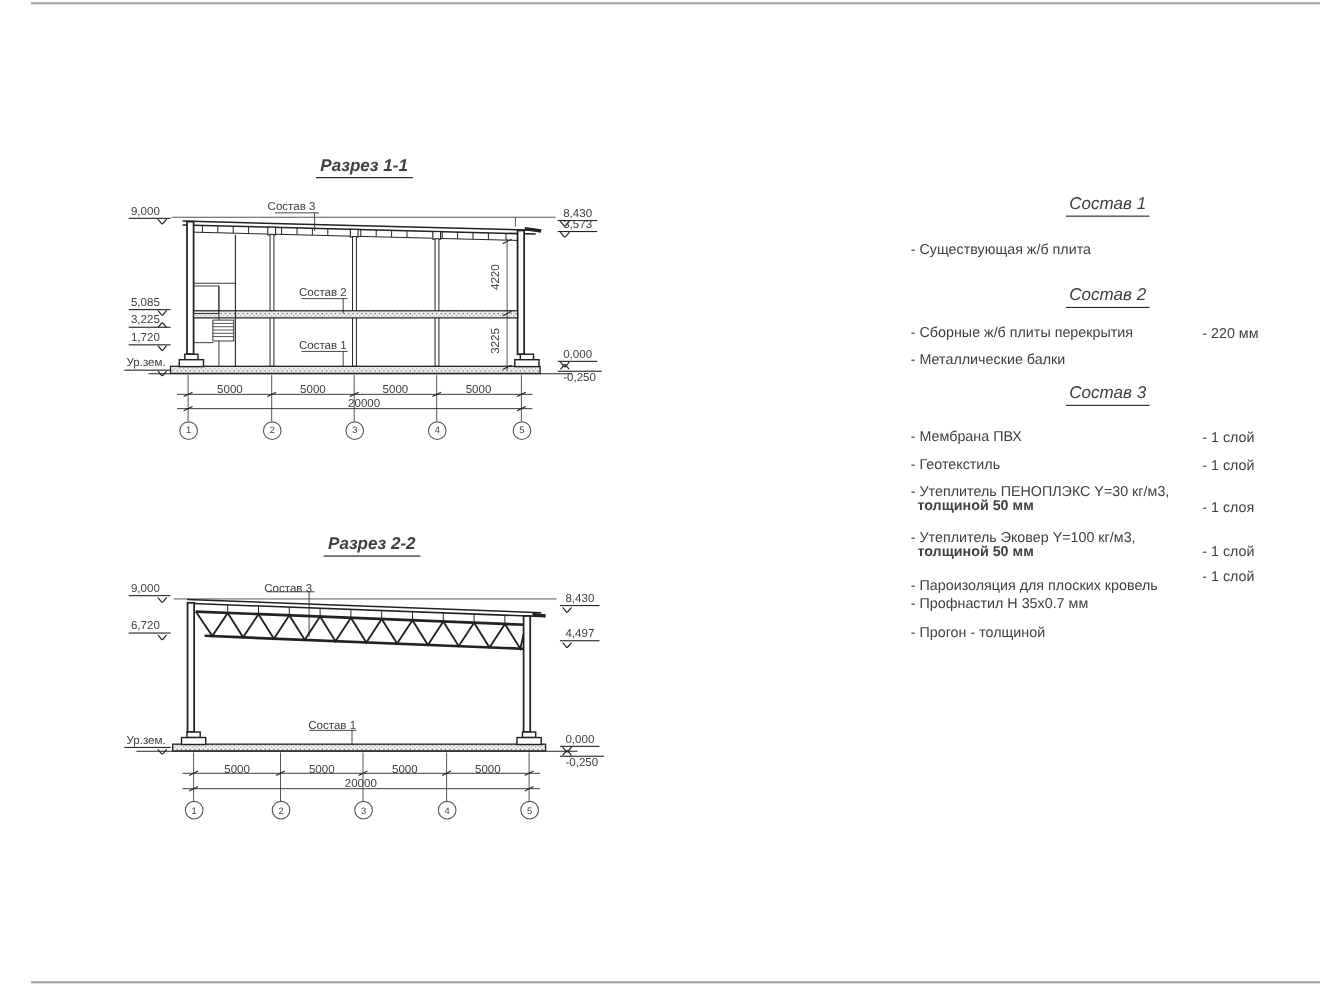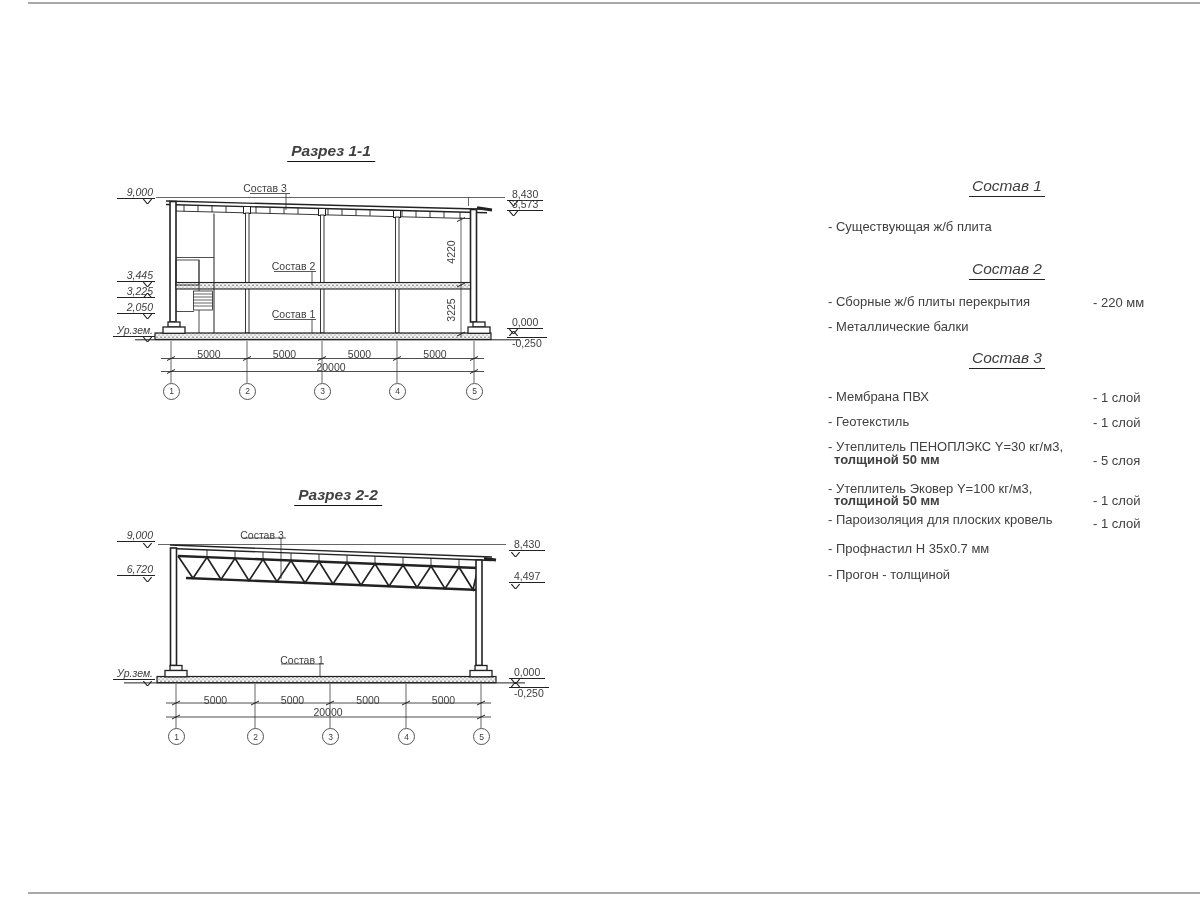--- a/index.html
+++ b/index.html
@@ -11,21 +11,21 @@
   .dtitle{position:absolute;transform:translateX(-50%);font:bold italic 15.5px "Liberation Sans",sans-serif;
           border-bottom:1.4px solid #111;padding:0 4px 1px;white-space:nowrap;}
   
   .lead{position:absolute;transform:translateX(-50%);font-size:10.5px;white-space:nowrap;}
   
   .dim{position:absolute;transform:translateX(-50%);font-size:10.5px;white-space:nowrap;}
   .dimv{position:absolute;transform:translate(-50%,-50%) rotate(-90deg);font-size:10.5px;white-space:nowrap;}
   
   .elev{position:absolute;font-size:10.5px;line-height:11px;}
   .elev .ev{display:block;border-bottom:1px solid #222;padding:0 2px;white-space:nowrap;}
-  .el-r .ev{text-align:right;font-style:italic;}
+  .el-r .ev{}
   .el-l .ev{text-align:left;padding-left:5px;}
   .elev .chev{position:absolute;top:100%;width:9px;height:5px;margin-top:0.5px;}
   .el-r .chev{right:3px;} .el-l .chev{left:2px;}
   .chev path{fill:none;stroke:#222;stroke-width:1.3;}
   .chev.up{transform:rotate(180deg);}
   .elev.below .ev{border-bottom:none;border-top:1px solid #222;}
   .elev.below .chev{top:auto;bottom:100%;margin-bottom:0.5px;}
   
   .bub{position:absolute;width:15px;height:15px;border:1px solid #555;border-radius:50%;background:#fff;
        display:flex;align-items:center;justify-content:center;font-size:8.5px;}
@@ -217,33 +217,33 @@
   <div class="lead" style="left:265.5px;top:259.5px">Состав 2</div>
   <div class="lead" style="left:265.5px;top:308px">Состав 1</div>
 
   <div class="elev el-r" style="left:89px;top:186.5px;width:38px">
     <span class="ev">9,000</span>
     <svg class="chev" viewBox="0 0 10 6">
         <path d="M0 0L5 6L10 0"></path>
       </svg>
   </div>
   <div class="elev el-r" style="left:89px;top:269.5px;width:38px">
-    <span class="ev">3,445</span>
+    <span class="ev">5,085</span>
     <svg class="chev" viewBox="0 0 10 6">
         <path d="M0 0L5 6L10 0"></path>
       </svg>
   </div>
   <div class="elev el-r" style="left:89px;top:285.5px;width:38px">
     <span class="ev">3,225</span>
     <svg class="chev up" style="margin-top:-5px" viewBox="0 0 10 6">
         <path d="M0 0L5 6L10 0"></path>
       </svg>
   </div>
   <div class="elev el-r" style="left:89px;top:301.5px;width:38px">
-    <span class="ev">2,050</span>
+    <span class="ev">1,720</span>
     <svg class="chev" viewBox="0 0 10 6">
         <path d="M0 0L5 6L10 0"></path>
       </svg>
   </div>
   <div class="elev el-r" style="left:85px;top:324.5px;width:42px">
     <span class="ev">Ур.зем.</span>
     <svg class="chev" viewBox="0 0 10 6">
         <path d="M0 0L5 6L10 0"></path>
       </svg>
   </div>
@@ -373,21 +373,21 @@
   <div class="pq" style="top:295px">- 220 мм</div>
   <div class="pi" style="top:319px">- Металлические балки</div>
 
   <div class="ph" style="top:349px">Состав 3</div>
   <div class="pi" style="top:389px">- Мембрана ПВХ</div>
   <div class="pq" style="top:390px">- 1 слой</div>
   <div class="pi" style="top:414px">- Геотекстиль</div>
   <div class="pq" style="top:415px">- 1 слой</div>
   <div class="pi" style="top:439px">- Утеплитель ПЕНОПЛЭКС Y=30 кг/м3,</div>
   <div class="pi2" style="top:451.5px">толщиной 50 мм</div>
-  <div class="pq" style="top:452.5px">- 5 слоя</div>
+  <div class="pq" style="top:452.5px">- 1 слоя</div>
   <div class="pi" style="top:480.5px">- Утеплитель Эковер Y=100 кг/м3,</div>
   <div class="pi2" style="top:492.5px">толщиной 50 мм</div>
   <div class="pq" style="top:493px">- 1 слой</div>
-  <div class="pi" style="top:512px">- Пароизоляция для плоских кровель</div>
+  <div class="pi" style="top:524px">- Пароизоляция для плоских кровель</div>
   <div class="pq" style="top:516px">- 1 слой</div>
   <div class="pi" style="top:541px">- Профнастил Н 35х0.7 мм</div>
   <div class="pi" style="top:567px">- Прогон - толщиной</div>
 </div>
 
 </body></html>

